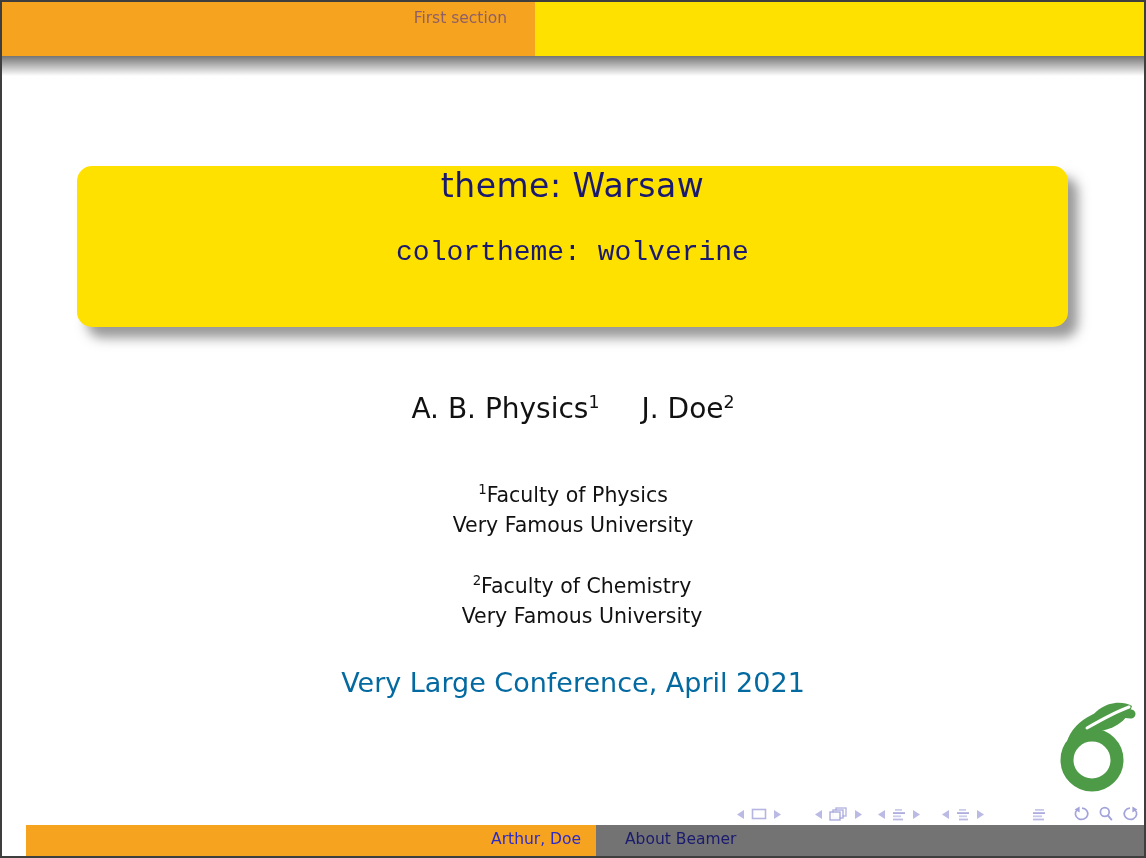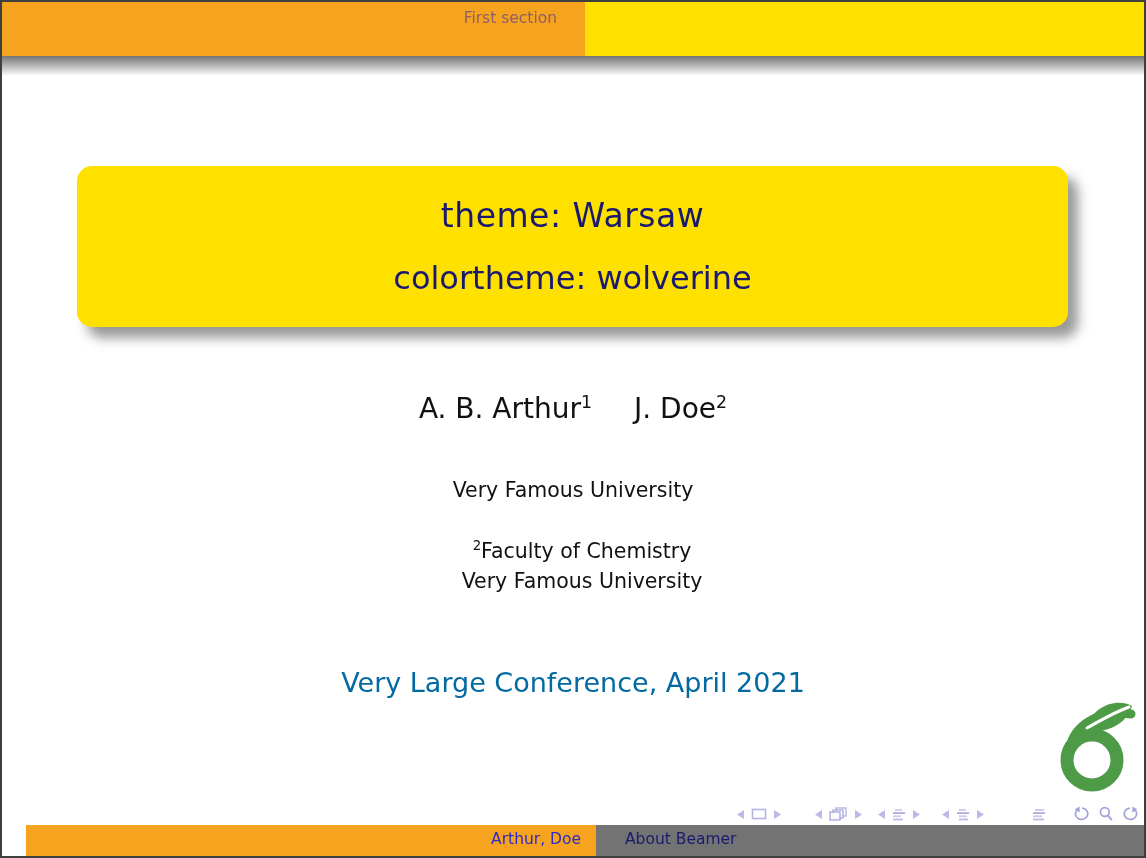--- a/index.html
+++ b/index.html
@@ -8,39 +8,39 @@
     width:1146px; height:858px;
     box-sizing:border-box;
     border:2px solid #3e3e3e;
     background:#ffffff;
     overflow:hidden;
     font-family:"DejaVu Sans", sans-serif;
   }
 
   
   .topbar { position:absolute; top:0; left:0; width:100%; height:54px; display:flex; }
-  .topbar-left  { width:583px; background:#F6A41F; box-sizing:border-box;
+  .topbar-left  { width:533px; background:#F6A41F; box-sizing:border-box;
                   padding:6px 28px 7px 0; text-align:right; }
   .topbar-right { flex:1; background:#FFE100; }
   .section-link { font-size:15.5px; line-height:21px; color:#8E5F68; cursor:pointer; }
   .topbar-shadow {
     position:absolute; top:54px; left:0; width:100%; height:20px;
     background:linear-gradient(to bottom, rgba(82,82,82,0.8), rgba(255,255,255,0));
   }
 
   
   .title-box {
     position:absolute; left:75px; top:164px; width:991px; height:161px;
     background:#FFE100; border-radius:15px;
     box-shadow:10px 11px 12px rgba(70,70,70,0.55);
-    display:flex; flex-direction:column; align-items:center; justify-content:center;
+    display:flex; flex-direction:column; align-items:center; 
     color:#191970; text-align:center;
   }
   .title-main { font-size:33px; letter-spacing:0.5px; }
-  .title-sub  { font-size:32px; margin-top:24px; }
+  .title-sub  { font-size:28px; margin-top:32px;font-family:Liberation Mono, monospace; }
 
   
   .authors {
     position:absolute; top:390px; left:0; width:100%;
     text-align:center; font-size:28px; color:#111;
   }
   .authors sup { font-size:62%; }
   .author-gap { display:inline-block; width:42px; }
 
   .institutes {
@@ -88,25 +88,26 @@
     <div class="topbar-right"></div>
   </div>
   <div class="topbar-shadow"></div>
 
   <div class="title-box">
     <div class="title-main">theme: Warsaw</div>
     <div class="title-sub">colortheme: wolverine</div>
   </div>
 
   <div class="authors">
-    <span><span>A. B. Arthur</span><sup>1</sup></span><span class="author-gap"></span><span><span>J. Doe</span><sup>2</sup></span>
+    <span><span>A. B. Physics</span><sup>1</sup></span><span class="author-gap"></span><span><span>J. Doe</span><sup>2</sup></span>
   </div>
 
   <div class="institutes">
     <div class="institute-block">
+      <div><sup>1</sup><span>Faculty of Physics</span></div>
       <div><span>Very Famous University</span></div>
     </div>
     <div class="institute-block">
       <div><sup>2</sup><span>Faculty of Chemistry</span></div>
       <div><span>Very Famous University</span></div>
     </div>
   </div>
 
   <div class="date-line">Very Large Conference, April 2021</div>
 

